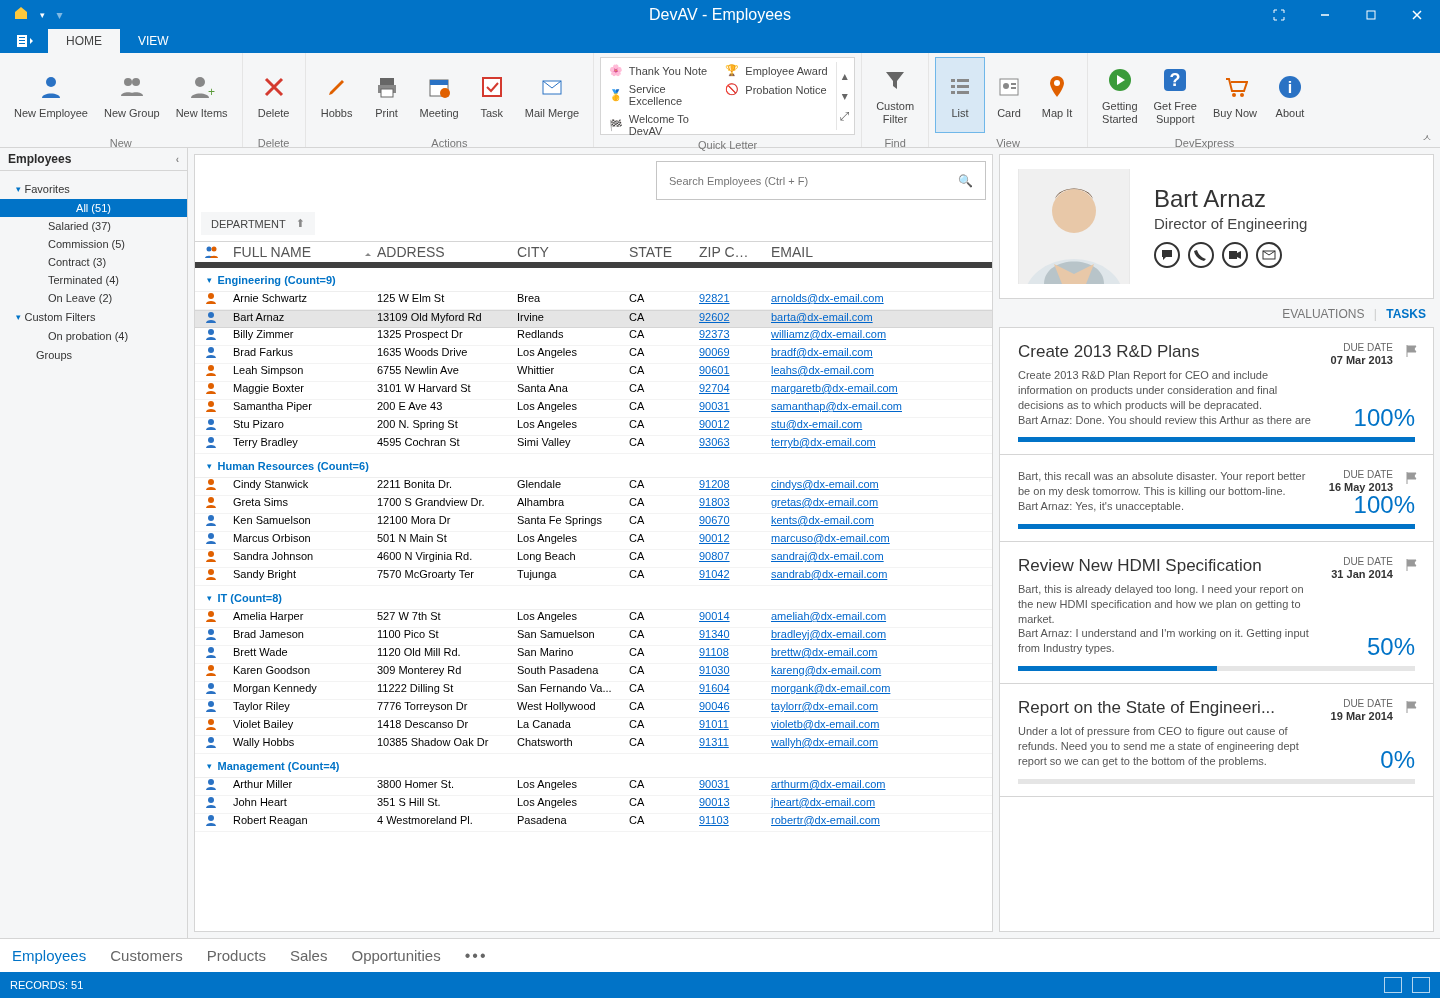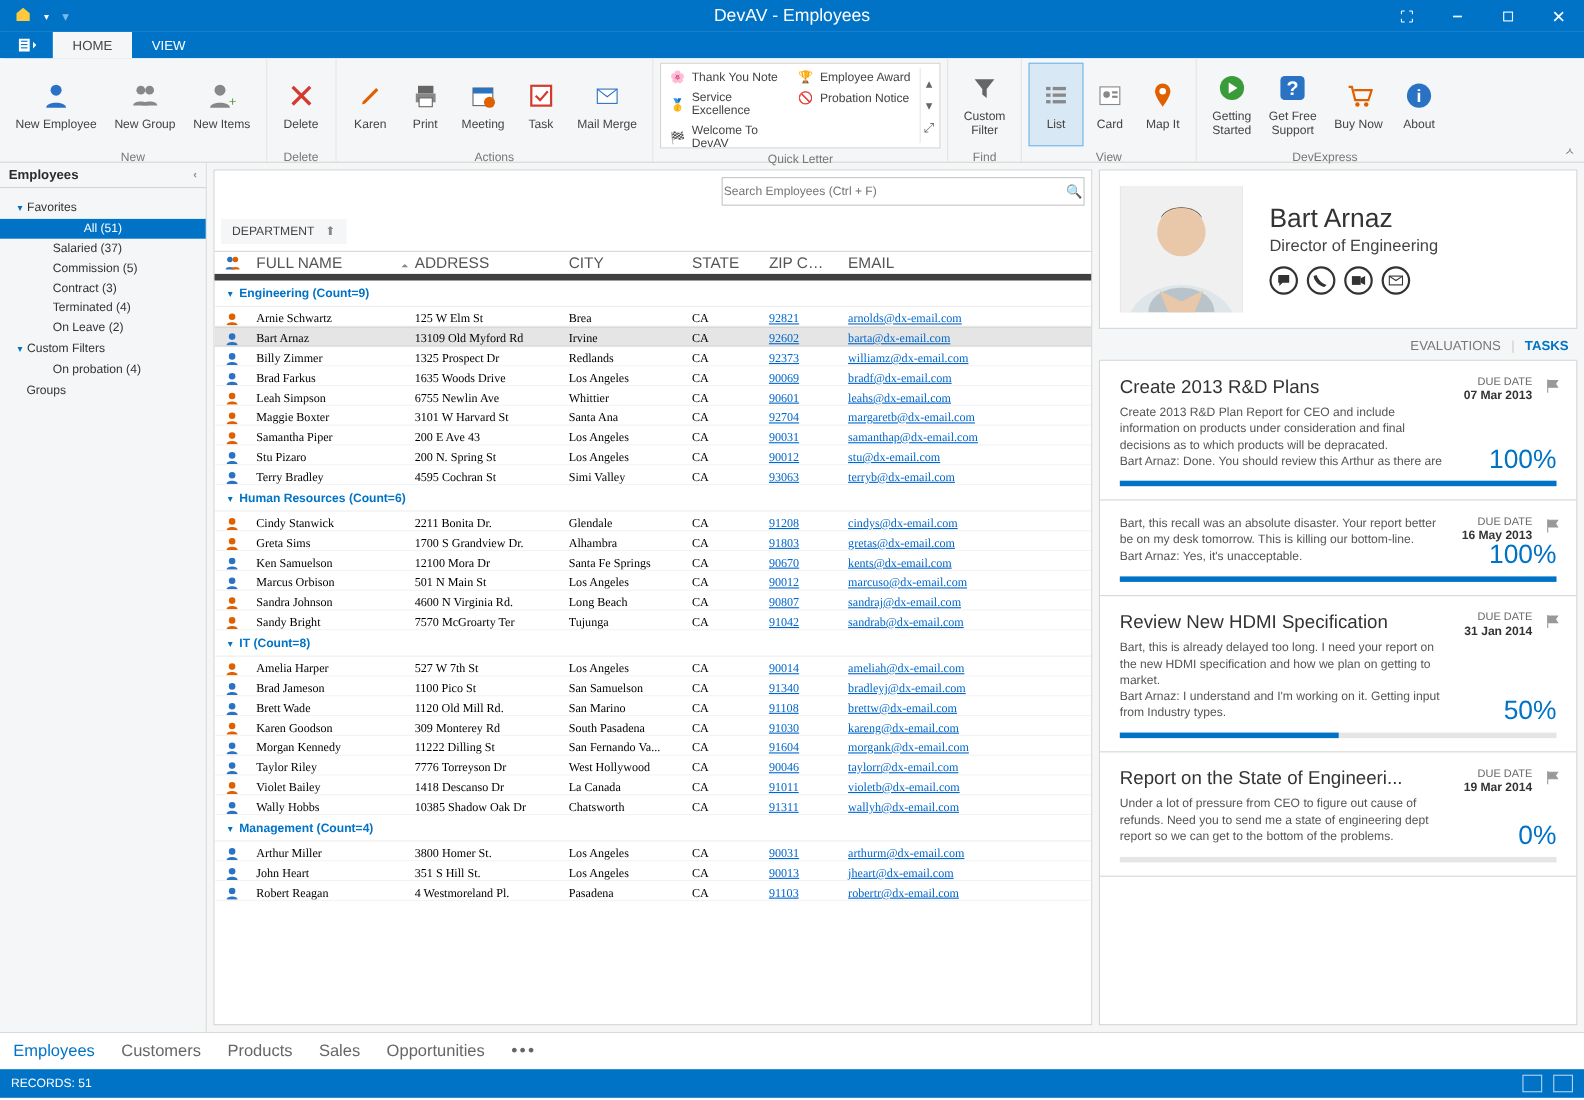--- a/index.html
+++ b/index.html
@@ -42,41 +42,41 @@
 .sidebar { width: 188px; background: #f5f6f7; border-right: 1px solid #d5d5d5; display: flex; flex-direction: column; }
 .sidebar-header { padding: 4px 8px; font-size: 12px; font-weight: bold; color: #2b2b2b; border-bottom: 1px solid #d5d5d5; background: #f5f6f7; display:flex; align-items:center; justify-content:space-between;}
 .sidebar-body { flex: 1; padding-top: 8px; }
 .tree-exp { padding: 4px 6px 4px 16px; font-size: 11px; color: #333; display:flex; align-items:center; gap:4px;}
 .tree-item { padding: 3px 6px 3px 48px; font-size: 11px; color: #333; }
 .tree-item.sel { background: #0173c7; color: #fff; text-align:center; padding-left:0; padding-right:0; }
 
 .content { flex: 1; display: flex; gap: 6px; padding: 6px; background: #f5f6f7; }
 .grid-panel { flex: 1; background: #fff; border: 1px solid #d5d5d5; display: flex; flex-direction: column; }
 .search-row { display: flex; justify-content: flex-end; padding: 6px; }
-.search-box { width: 330px; height: 26px; border: 1px solid #c5c5c5; display: flex; align-items: center; padding: 0 1px; background:#fff; }
+.search-box { width: 330px; height: 39px; border: 1px solid #c5c5c5; display: flex; align-items: center; padding: 0 12px; background:#fff; }
 .search-input { border: none; outline: none; flex: 1; font-size: 11px; }
 .search-icon { color: #666; }
 
 .group-header-row { height: 36px; border-bottom: 1px solid #d5d5d5; display: flex; align-items: center; padding-left: 6px; }
 .group-chip { background: #f5f6f7; padding: 5px 10px; font-size: 11px; color: #444; display:flex; align-items:center; gap:10px; }
 
 .col-headers { height: 26px; border-bottom: 6px solid #404040; display: flex; align-items: center; font-size: 14px; color: #555; justify-content: space-between; }
 .cell { padding: 0 6px; overflow: hidden; white-space: nowrap; text-overflow: ellipsis; }
 .c-icon { width: 32px; flex:none; justify-content:center; display:flex; text-align:center;}
 .c-name { width: 130px; flex:none;}
 .c-addr { width: 140px; flex:none;}
 .c-city { width: 112px; flex:none;}
 .c-state { width: 70px; flex:none;}
 .c-zip { width: 72px; flex:none;}
 .c-email { flex: 1; }
 
 .grid-body { overflow-y: auto; flex: 1; }
 .grp-row { height: 24px; display: flex; align-items: center; padding-left: 12px; font-size: 11px; color: #0173c7; border-bottom: 1px solid #eee; }
 .grp-row::before { content:'▾'; margin-right:6px; font-size:9px;}
-.data-row { height: 18px; display: flex; align-items: flex-end; font-size: 11px; border-bottom: 1px solid #f3f3f3; font-family: Liberation Serif, serif; }
+.data-row { height: 18px; display: flex; align-items: flex-start; font-size: 11px; border-bottom: 1px solid #f3f3f3; }
 .data-row.sel { background: #e5e5e5; border-bottom-color:#d5d5d5; border-top:1px solid #d5d5d5;}
 .data-row .c-zip a, .data-row .c-email a { color: #0066cc; text-decoration: underline; }
 
 
 .details { width: 435px; display: flex; flex-direction: column; gap: 4px; }
 .card-view { background: #fff; border: 1px solid #d5d5d5; padding: 14px 18px; display: flex; gap: 24px; align-items:center; }
 .avatar { width: 112px; height: 115px; background: #e8e8e8; display:flex; align-items:flex-end; justify-content:center; overflow:hidden;}
 .card-info h1 { font-size: 24px; font-weight: normal; color: #333; }
 .card-info h2 { font-size: 15px; font-weight: normal; color: #444; margin: 2px 0 10px; }
 .action-circles { display: flex; gap: 8px; }
@@ -215,21 +215,21 @@
   </div>
 
   <div class="ribbon-group">
     <div class="ribbon-group-body">
       <div class="rbtn">
           <div class="rbtn-icon">
             <svg width="24" height="24">
               <path d="M4 20l3-1 12-12-2-2L5 17z" fill="#e06000"></path>
             </svg>
           </div>
-          <div class="rbtn-label">Karen</div>
+          <div class="rbtn-label">Hobbs</div>
         </div>
       <div class="rbtn">
           <div class="rbtn-icon">
             <svg width="24" height="24">
               <rect x="5" y="3" width="14" height="7" fill="#666"></rect>
               <rect x="3" y="10" width="18" height="8" fill="#888"></rect>
               <rect x="6" y="14" width="12" height="8" fill="#fff" stroke="#666"></rect>
             </svg>
           </div>
           <div class="rbtn-label">Print</div>
@@ -424,21 +424,21 @@
           <div class="tree-item">Terminated (4)</div>
           <div class="tree-item">On Leave (2)</div>
         </div>
       <div class="tree-exp">
           <span class="chev">▾</span>
           <span>Custom Filters</span>
         </div>
       <div id="custom-filters-list">
           <div class="tree-item">On probation  (4)</div>
         </div>
-      <div class="tree-exp" style="padding-left:24px">
+      <div class="tree-exp" style="padding-left:36px">
           <span>Groups</span>
         </div>
     </div>
   </div>
 
   <div class="content">
 
     <div class="grid-panel">
       <div class="search-row">
         <div class="search-box">

